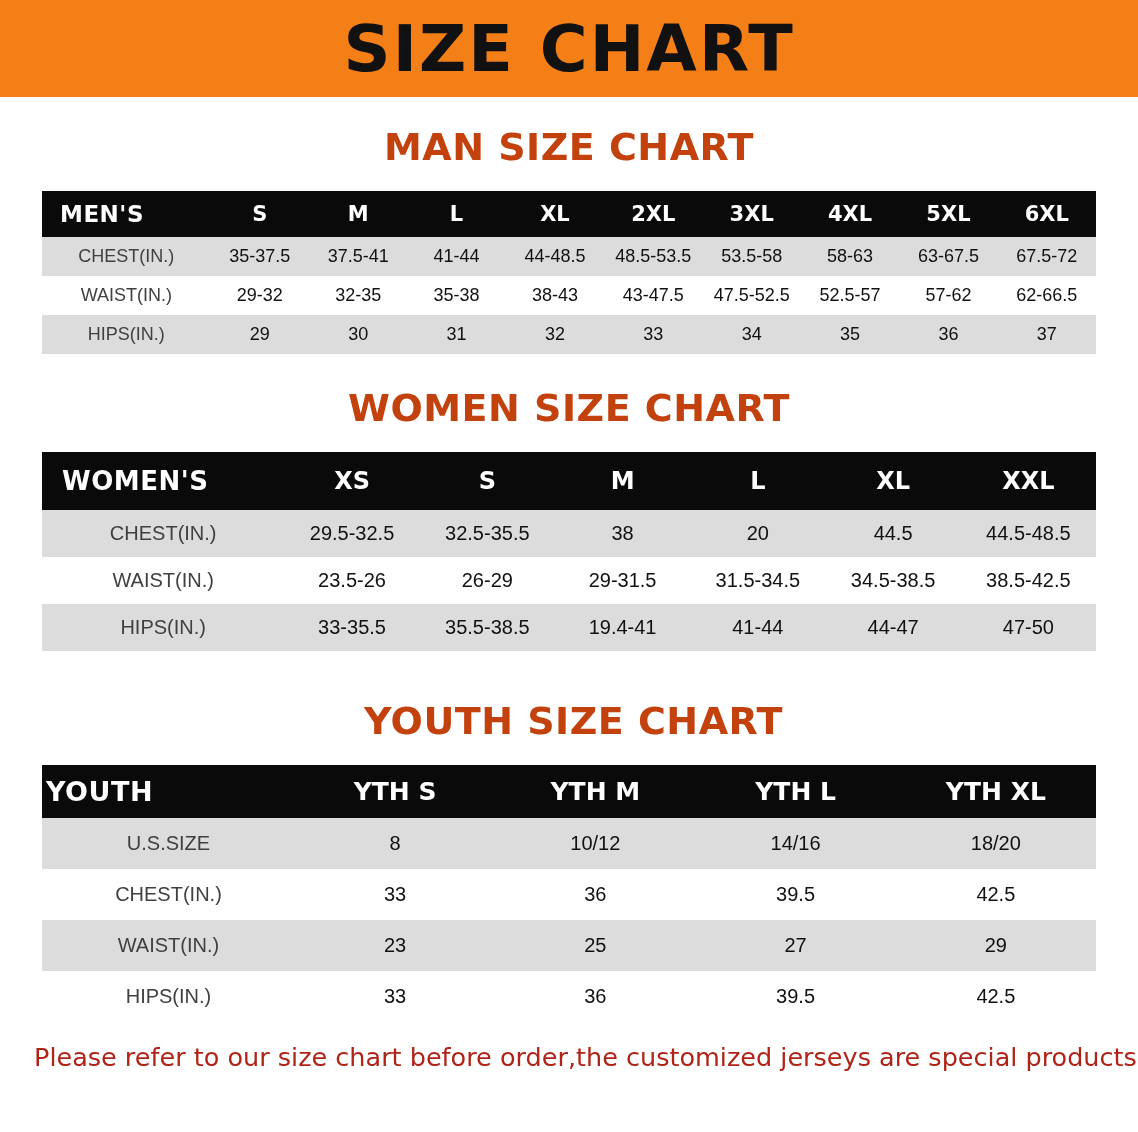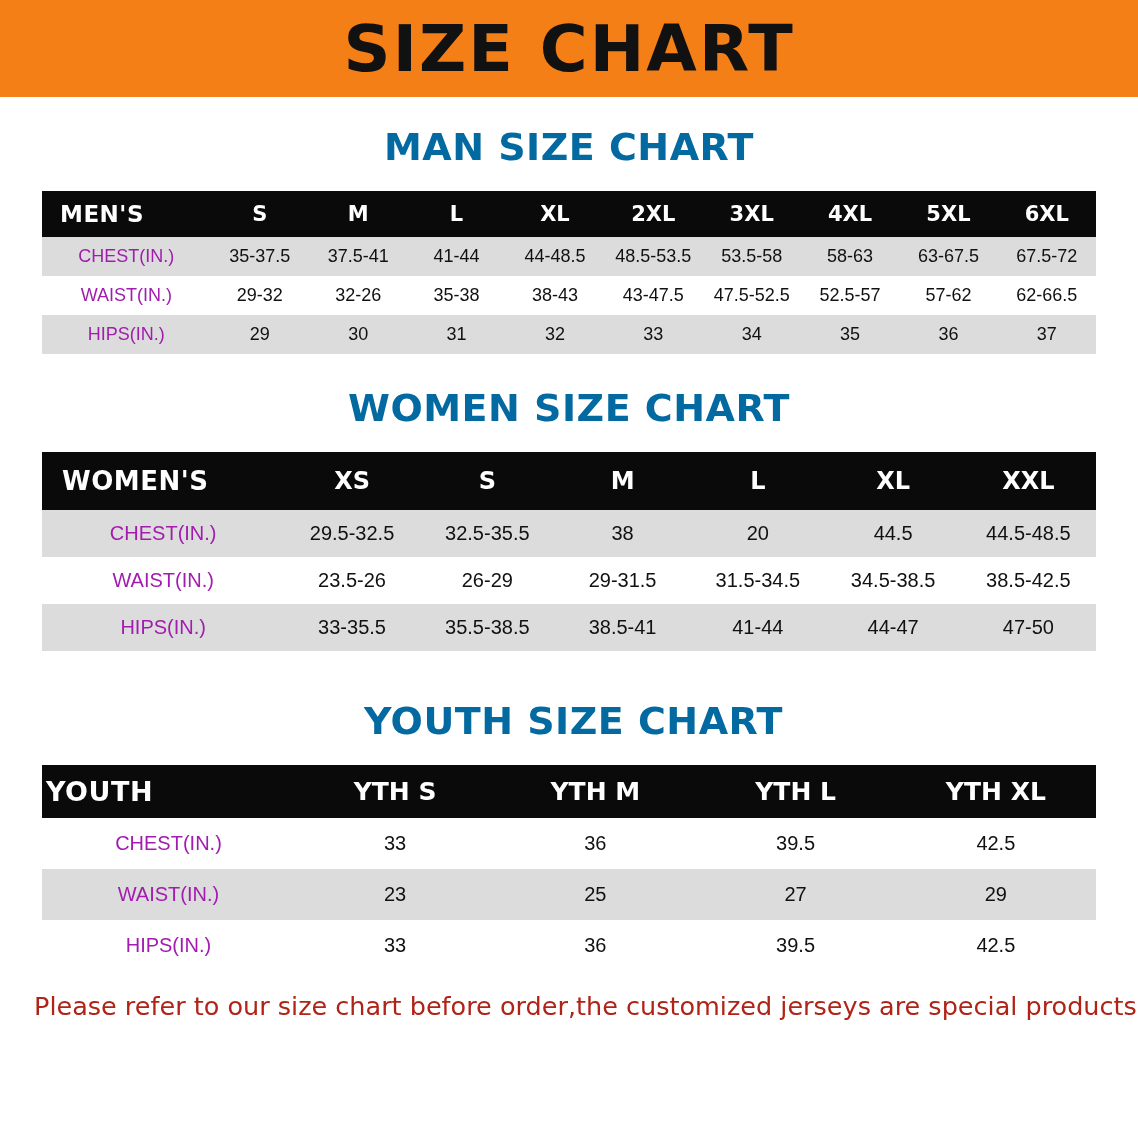--- a/index.html
+++ b/index.html
@@ -37,21 +37,21 @@
     color: #111111;
     line-height: 1;
     transform: scaleX(1.02);
   }
   
   .section-title {
     text-align: center;
     font-family: "DejaVu Sans", sans-serif;
     font-weight: bold;
     font-size: 38px;
-    color: #0369a1;
+    color: #c2410c;
     letter-spacing: 0.5px;
   }
   #man-title { margin-top: 28px; }
   #women-title { margin-top: 32px; }
   #youth-title { margin-top: 48px; padding-left: 9px; }
 
   
   .table-wrap {
     margin: 16px auto;
     width: 1054px;
@@ -79,21 +79,21 @@
   table.size-table tbody td {
     text-align: center;
     font-size: 18px;
     padding: 9px 2px;
     color: #111111;
     font-family: "Liberation Sans", sans-serif;
   }
   table.size-table tbody td.rowhead {
     text-align: center;
     font-size: 18px;
-    color: #a21caf;
+    color: #404040;
   }
   tr.shade td { background: #dcdcdc; }
   tr.plain td { background: #ffffff; }
 
   
   #men-table { margin-top: 22px; }
   #men-table col.c0 { width: 16%; }
   #women-table { margin-top: 22px; }
   #women-table col.c0 { width: 23%; }
   #women-table thead th { font-size: 24px; padding: 14px 20px; }
@@ -164,21 +164,21 @@
           <td>44-48.5</td>
           <td>48.5-53.5</td>
           <td>53.5-58</td>
           <td>58-63</td>
           <td>63-67.5</td>
           <td>67.5-72</td>
         </tr>
         <tr class="plain">
           <td class="rowhead">WAIST(IN.)</td>
           <td>29-32</td>
-          <td>32-26</td>
+          <td>32-35</td>
           <td>35-38</td>
           <td>38-43</td>
           <td>43-47.5</td>
           <td>47.5-52.5</td>
           <td>52.5-57</td>
           <td>57-62</td>
           <td>62-66.5</td>
         </tr>
         <tr class="shade">
           <td class="rowhead">HIPS(IN.)</td>
@@ -235,21 +235,21 @@
           <td>26-29</td>
           <td>29-31.5</td>
           <td>31.5-34.5</td>
           <td>34.5-38.5</td>
           <td>38.5-42.5</td>
         </tr>
         <tr class="shade">
           <td class="rowhead">HIPS(IN.)</td>
           <td>33-35.5</td>
           <td>35.5-38.5</td>
-          <td>38.5-41</td>
+          <td>19.4-41</td>
           <td>41-44</td>
           <td>44-47</td>
           <td>47-50</td>
         </tr>
       </tbody>
     </table>
   </div>
 
   <div class="section-title" id="youth-title">YOUTH SIZE CHART</div>
   <div class="table-wrap">
@@ -264,20 +264,27 @@
       <thead>
         <tr>
           <th class="rowhead">YOUTH</th>
           <th>YTH S</th>
           <th>YTH M</th>
           <th>YTH L</th>
           <th>YTH XL</th>
         </tr>
       </thead>
       <tbody>
+        <tr class="shade">
+          <td class="rowhead">U.S.SIZE</td>
+          <td>8</td>
+          <td>10/12</td>
+          <td>14/16</td>
+          <td>18/20</td>
+        </tr>
         <tr class="plain">
           <td class="rowhead">CHEST(IN.)</td>
           <td>33</td>
           <td>36</td>
           <td>39.5</td>
           <td>42.5</td>
         </tr>
         <tr class="shade">
           <td class="rowhead">WAIST(IN.)</td>
           <td>23</td>

